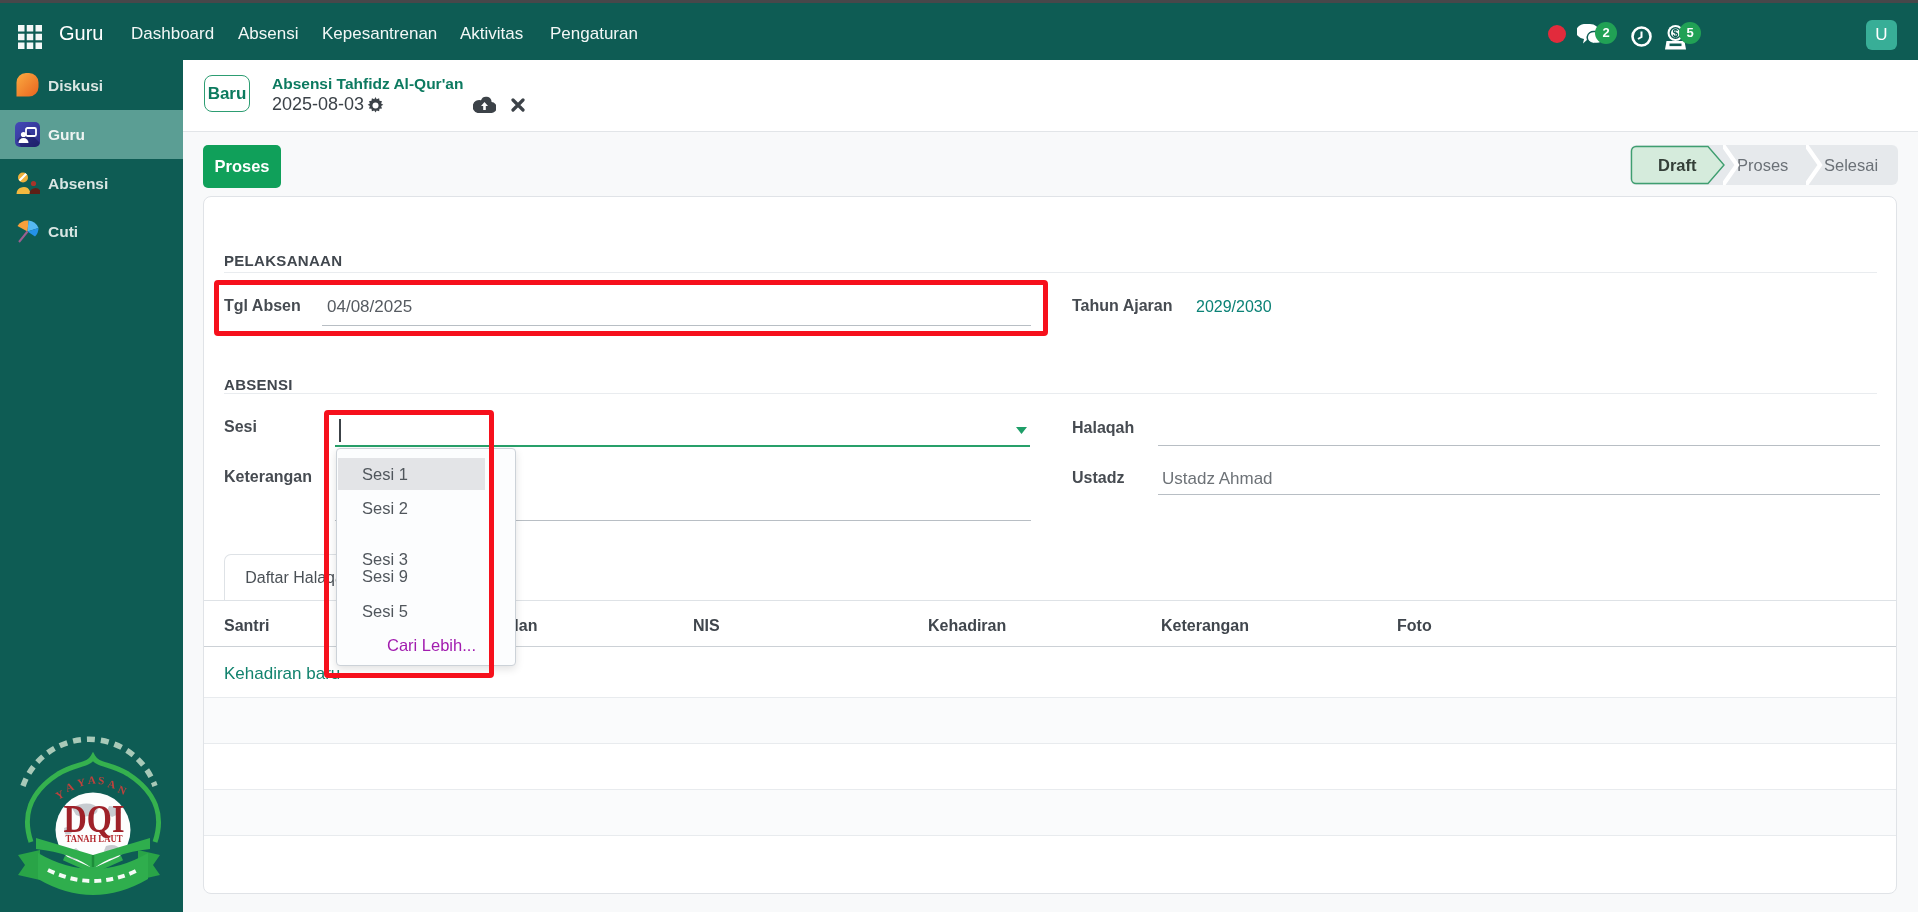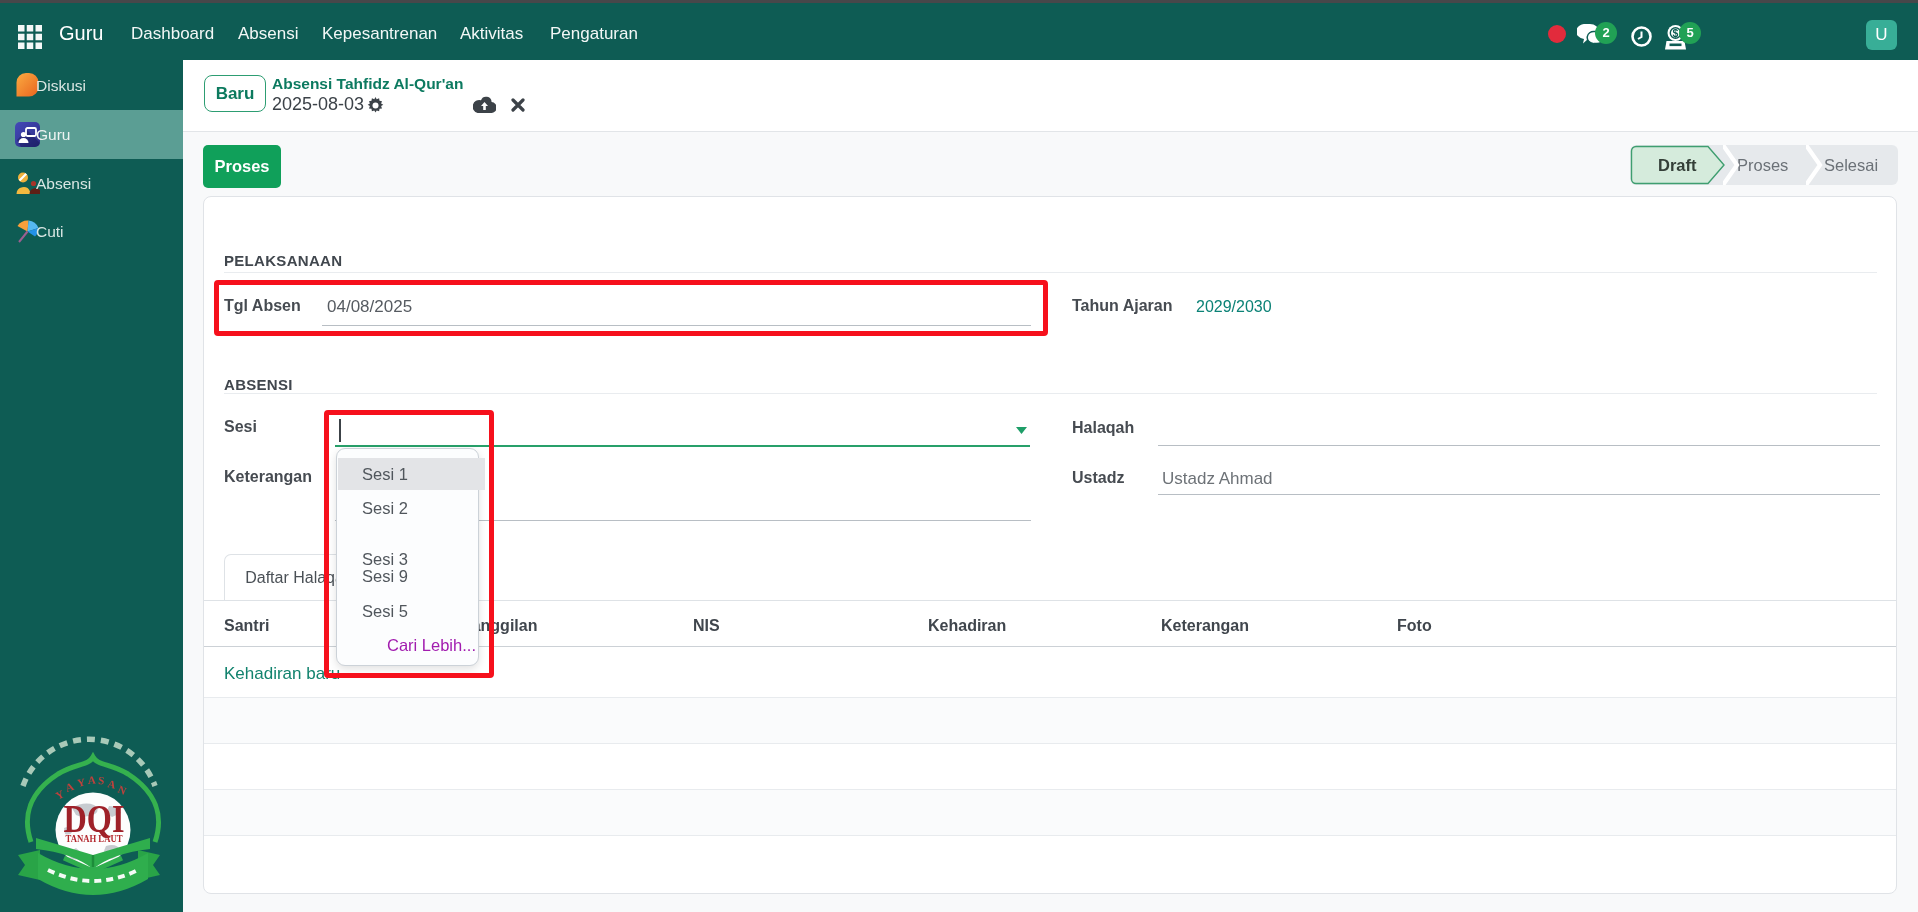--- a/index.html
+++ b/index.html
@@ -13,26 +13,26 @@
   #brand { left:59px; top:2px; height:57px; line-height:57px; color:#fff; font-size:20px; font-weight:500; }
   .navitem { top:2px; height:57px; line-height:57px; color:#f2f7f6; font-size:17px; }
   #nav-right-name { left:1715px; top:2px; height:57px; line-height:57px; color:#fff; font-size:17px; }
   #avatar { left:1866px; top:17px; width:31px; height:30px; background:#38ae97; border-radius:6px; color:#fff; font-size:17px; text-align:center; line-height:30px; }
   .badge { position:absolute; width:22px; height:22px; border-radius:50%; background:#21a155; color:#fff; font-size:13px; font-weight:bold; text-align:center; line-height:22px; }
 
   
   #sidebar { left:0; top:60px; width:183px; height:852px; background:#0e5c54; }
   .sideitem { position:absolute; left:0; width:183px; height:49px; color:#d9e6e3; font-size:15.5px; }
   .sideitem .icon { position:absolute; left:15px; top:12px; width:25px; height:25px; }
-  .sideitem .txt { position:absolute; left:36px; top:0; height:49px; line-height:49px; }
+  .sideitem .txt { position:absolute; left:48px; top:0; height:49px; line-height:49px;font-weight:bold; }
   .sel { background:#5b9e94; color:#eef4f2; }
 
   
   #crumb { left:183px; top:60px; width:1735px; height:72px; background:#fff; border-bottom:1px solid #e2e5e8; }
-  #barubtn { left:204px; top:75px; width:62px; height:37px; border:1px solid #2d9d72; border-radius:8px; color:#0c7a5e; font-size:17px; font-weight:bold; text-align:center; line-height:35px; }
+  #barubtn { left:204px; top:75px; width:46px; height:37px; border:1px solid #2d9d72; border-radius:8px; color:#0c7a5e; font-size:17px; font-weight:bold; text-align:center; line-height:35px; }
   #title1 { left:272px; top:75px; font-size:15.5px; font-weight:bold; color:#0c7a60; }
   #title2 { left:272px; top:94px; font-size:18px; color:#3c4248; }
 
   
   #prosesbtn { left:203px; top:145px; width:78px; height:43px; background:#10a05a; border-radius:5px; color:#fff; font-size:16.5px; font-weight:bold; text-align:center; line-height:43px; }
   #steps { left:1630px; top:145px; width:268px; height:40px; background:#e6e9ec; border-radius:6px; overflow:hidden; }
   .step { position:absolute; top:0; height:40px; line-height:40px; font-size:16.5px; color:#6b7177; }
 
   
   #sheet { left:203px; top:196px; width:1694px; height:698px; background:#fff; border:1px solid #e0e3e7; border-radius:8px; }
@@ -45,21 +45,21 @@
 
   
   .th { position:absolute; font-size:16px; font-weight:bold; color:#40464d; }
   .rowline { position:absolute; left:204px; width:1692px; height:1px; background:#e8ebee; }
   .stripe { position:absolute; left:204px; width:1692px; height:45px; background:#fafbfc; }
 
   
   #tab { left:224px; top:554px; width:150px; height:46px; background:#fff; border:1px solid #dee2e6; border-bottom:none; border-radius:7px 7px 0 0; font-size:16px; color:#4a5056; text-align:center; line-height:46px; }
 
   
-  #dropdown { left:336px; top:448px; width:143px; height:218px; background:#fcfdfe; border:1px solid #ccd2d8; border-radius:9px; box-shadow:0 3px 8px rgba(0,0,0,0.12); }
+  #dropdown { left:336px; top:448px; width:180px; height:218px; background:#fcfdfe; border:1px solid #ccd2d8; border-radius:4px; box-shadow:0 3px 8px rgba(0,0,0,0.12); }
   .dditem { position:absolute; left:1px; width:147px; height:32px; line-height:32px; padding-left:24px; font-size:16.5px; color:#50565c; }
   .ddsel { background:#e3e4e7; }
 
   
   .redbox { position:absolute; border:5px solid #f6101c; border-radius:4px; }
 
   svg { display:block; }
 </style>
 </head>
 <body>

